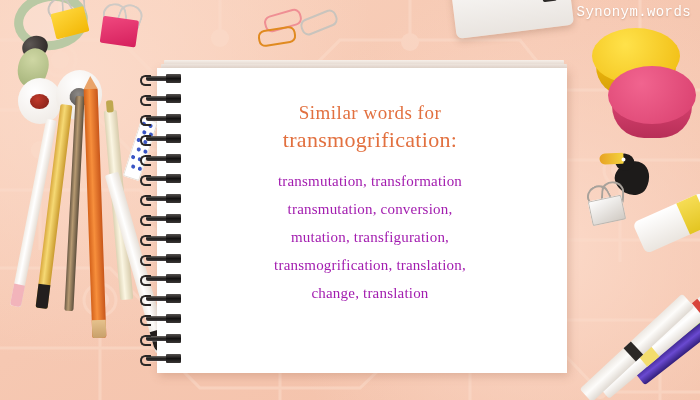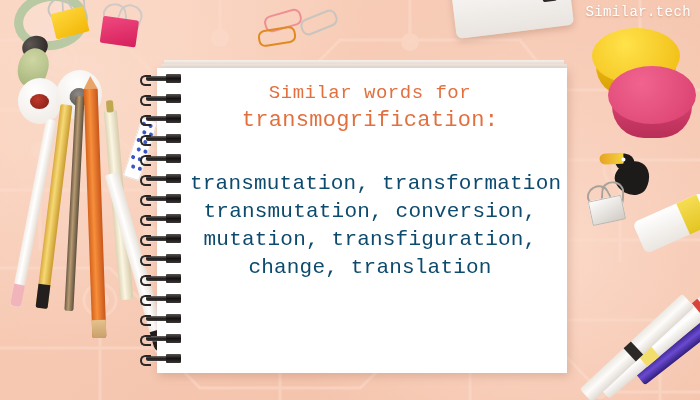--- a/index.html
+++ b/index.html
@@ -53,33 +53,34 @@
     border-radius:6px 0 0 6px;
   }
   .coil .barrel{
     position:absolute;left:20px;top:0px;width:15px;height:9px;
     background:linear-gradient(180deg,#565250,#141212 50%,#3a3635);
     border-radius:1px;
   }
 
   
   .pad-text{
-    position:absolute;left:190px;top:81px;width:360px;
+    position:absolute;left:190px;top:100px;width:360px;
     text-align:center;
+    font-family:Liberation Serif, serif;
   }
   .title-l1{
     color:#e2703f;font-size:19px;letter-spacing:.5px;line-height:25px;
     white-space:nowrap;
   }
   .title-l2{
     color:#e2703f;font-size:22px;letter-spacing:.3px;line-height:30px;
     white-space:nowrap;
   }
   .words{
-    margin-top:34px;color:#0c4a6e;font-size:21px;line-height:28px;
+    margin-top:12px;color:#a21caf;font-size:15px;line-height:28px;
     letter-spacing:.2px;
   }
   .words div{white-space:nowrap;}
 
   
   .watermark{
     position:absolute;right:9px;top:4px;
     color:#ffffff;font-size:14px;letter-spacing:.4px;
     text-shadow:0 1px 2px rgba(160,110,85,.45);
   }
@@ -268,21 +269,21 @@
         <circle cx="60" cy="60" r="16"></circle>
           <circle cx="430" cy="170" r="16"></circle>
         <circle cx="280" cy="312" r="16"></circle>
           <circle cx="640" cy="70" r="16"></circle>
         <circle cx="100" cy="300" r="16"></circle>
           <circle cx="620" cy="170" r="16"></circle>
       </g>
     </svg>
   </div>
 
-  <div class="watermark">Similar.tech</div>
+  <div class="watermark">Synonym.words</div>
 
   <div class="prop tape"></div>
   <div class="prop clip-y">
     <div class="arm a1"></div>
       <div class="arm a2"></div>
       <div class="body"></div>
   </div>
   <div class="prop clip-p">
     <div class="arm a1"></div>
       <div class="arm a2"></div>
@@ -424,17 +425,18 @@
       </div>
   </div>
 
   <div class="pad-text">
     <div class="title-l1">Similar words for</div>
     <div class="title-l2">transmogrification:</div>
     <div class="words">
       <div>transmutation, transformation</div>
       <div>transmutation, conversion,</div>
       <div>mutation, transfiguration,</div>
+      <div>transmogrification, translation,</div>
       <div>change, translation</div>
     </div>
   </div>
 
 </div>
 
 </body></html>

